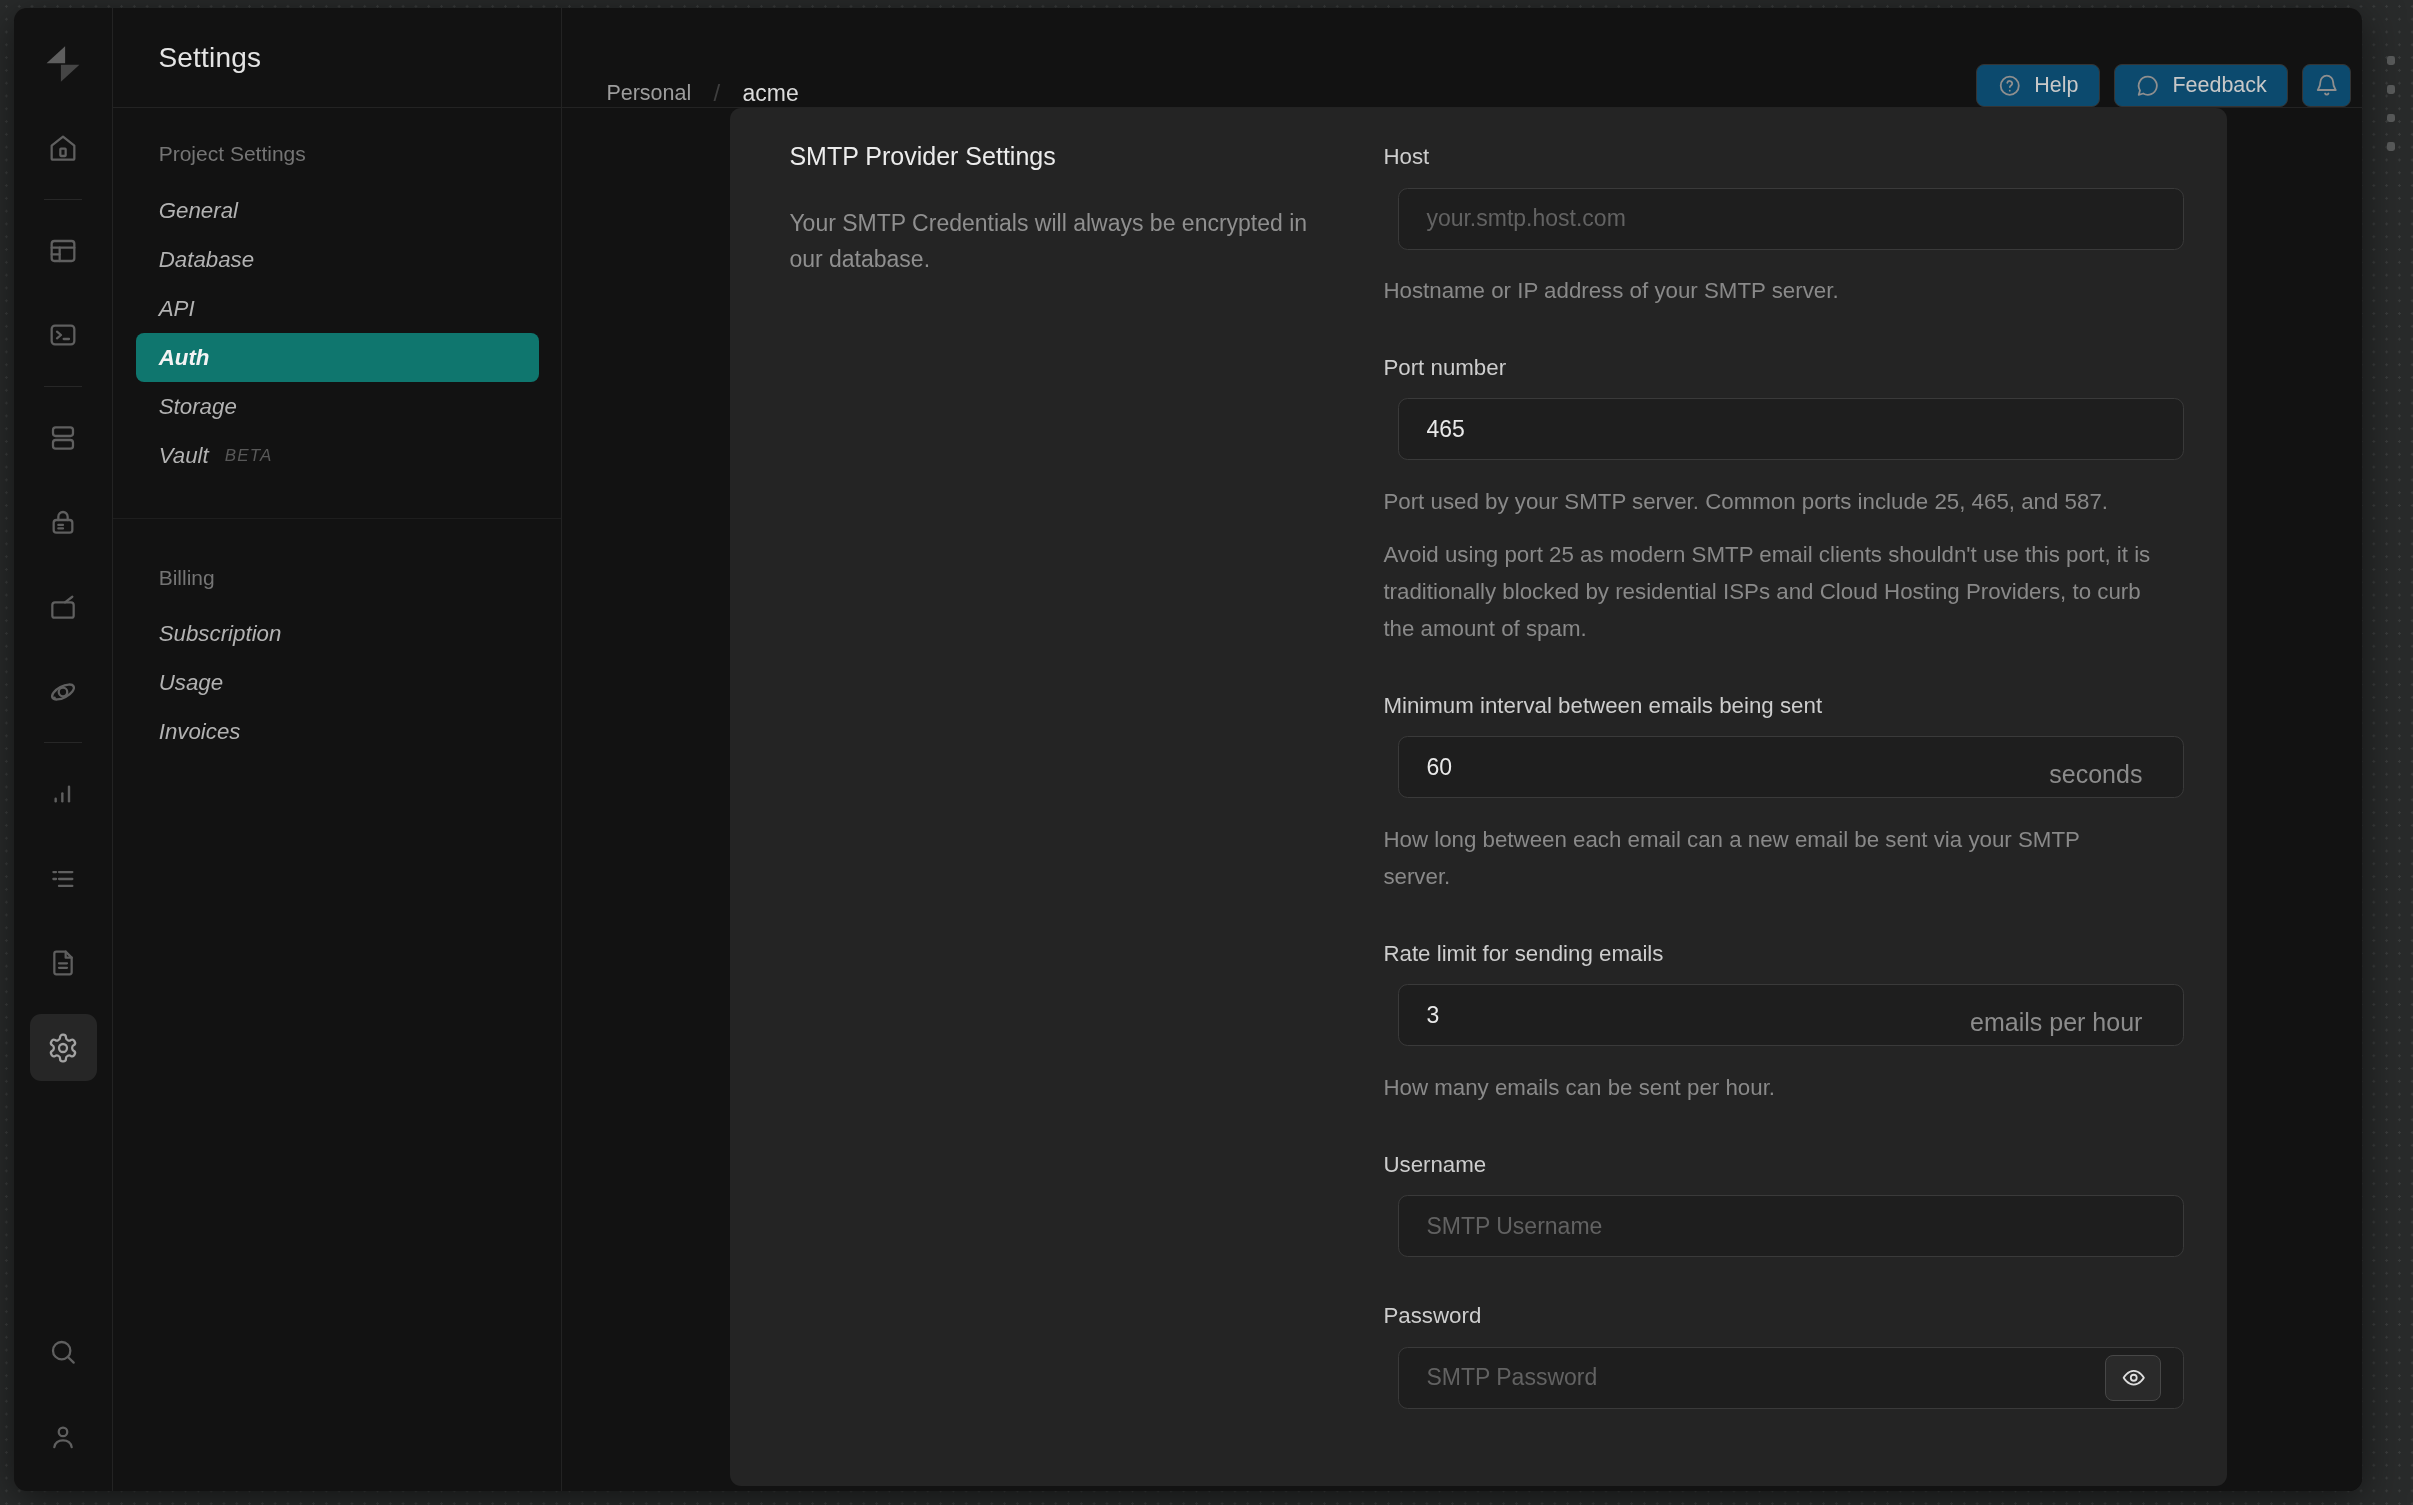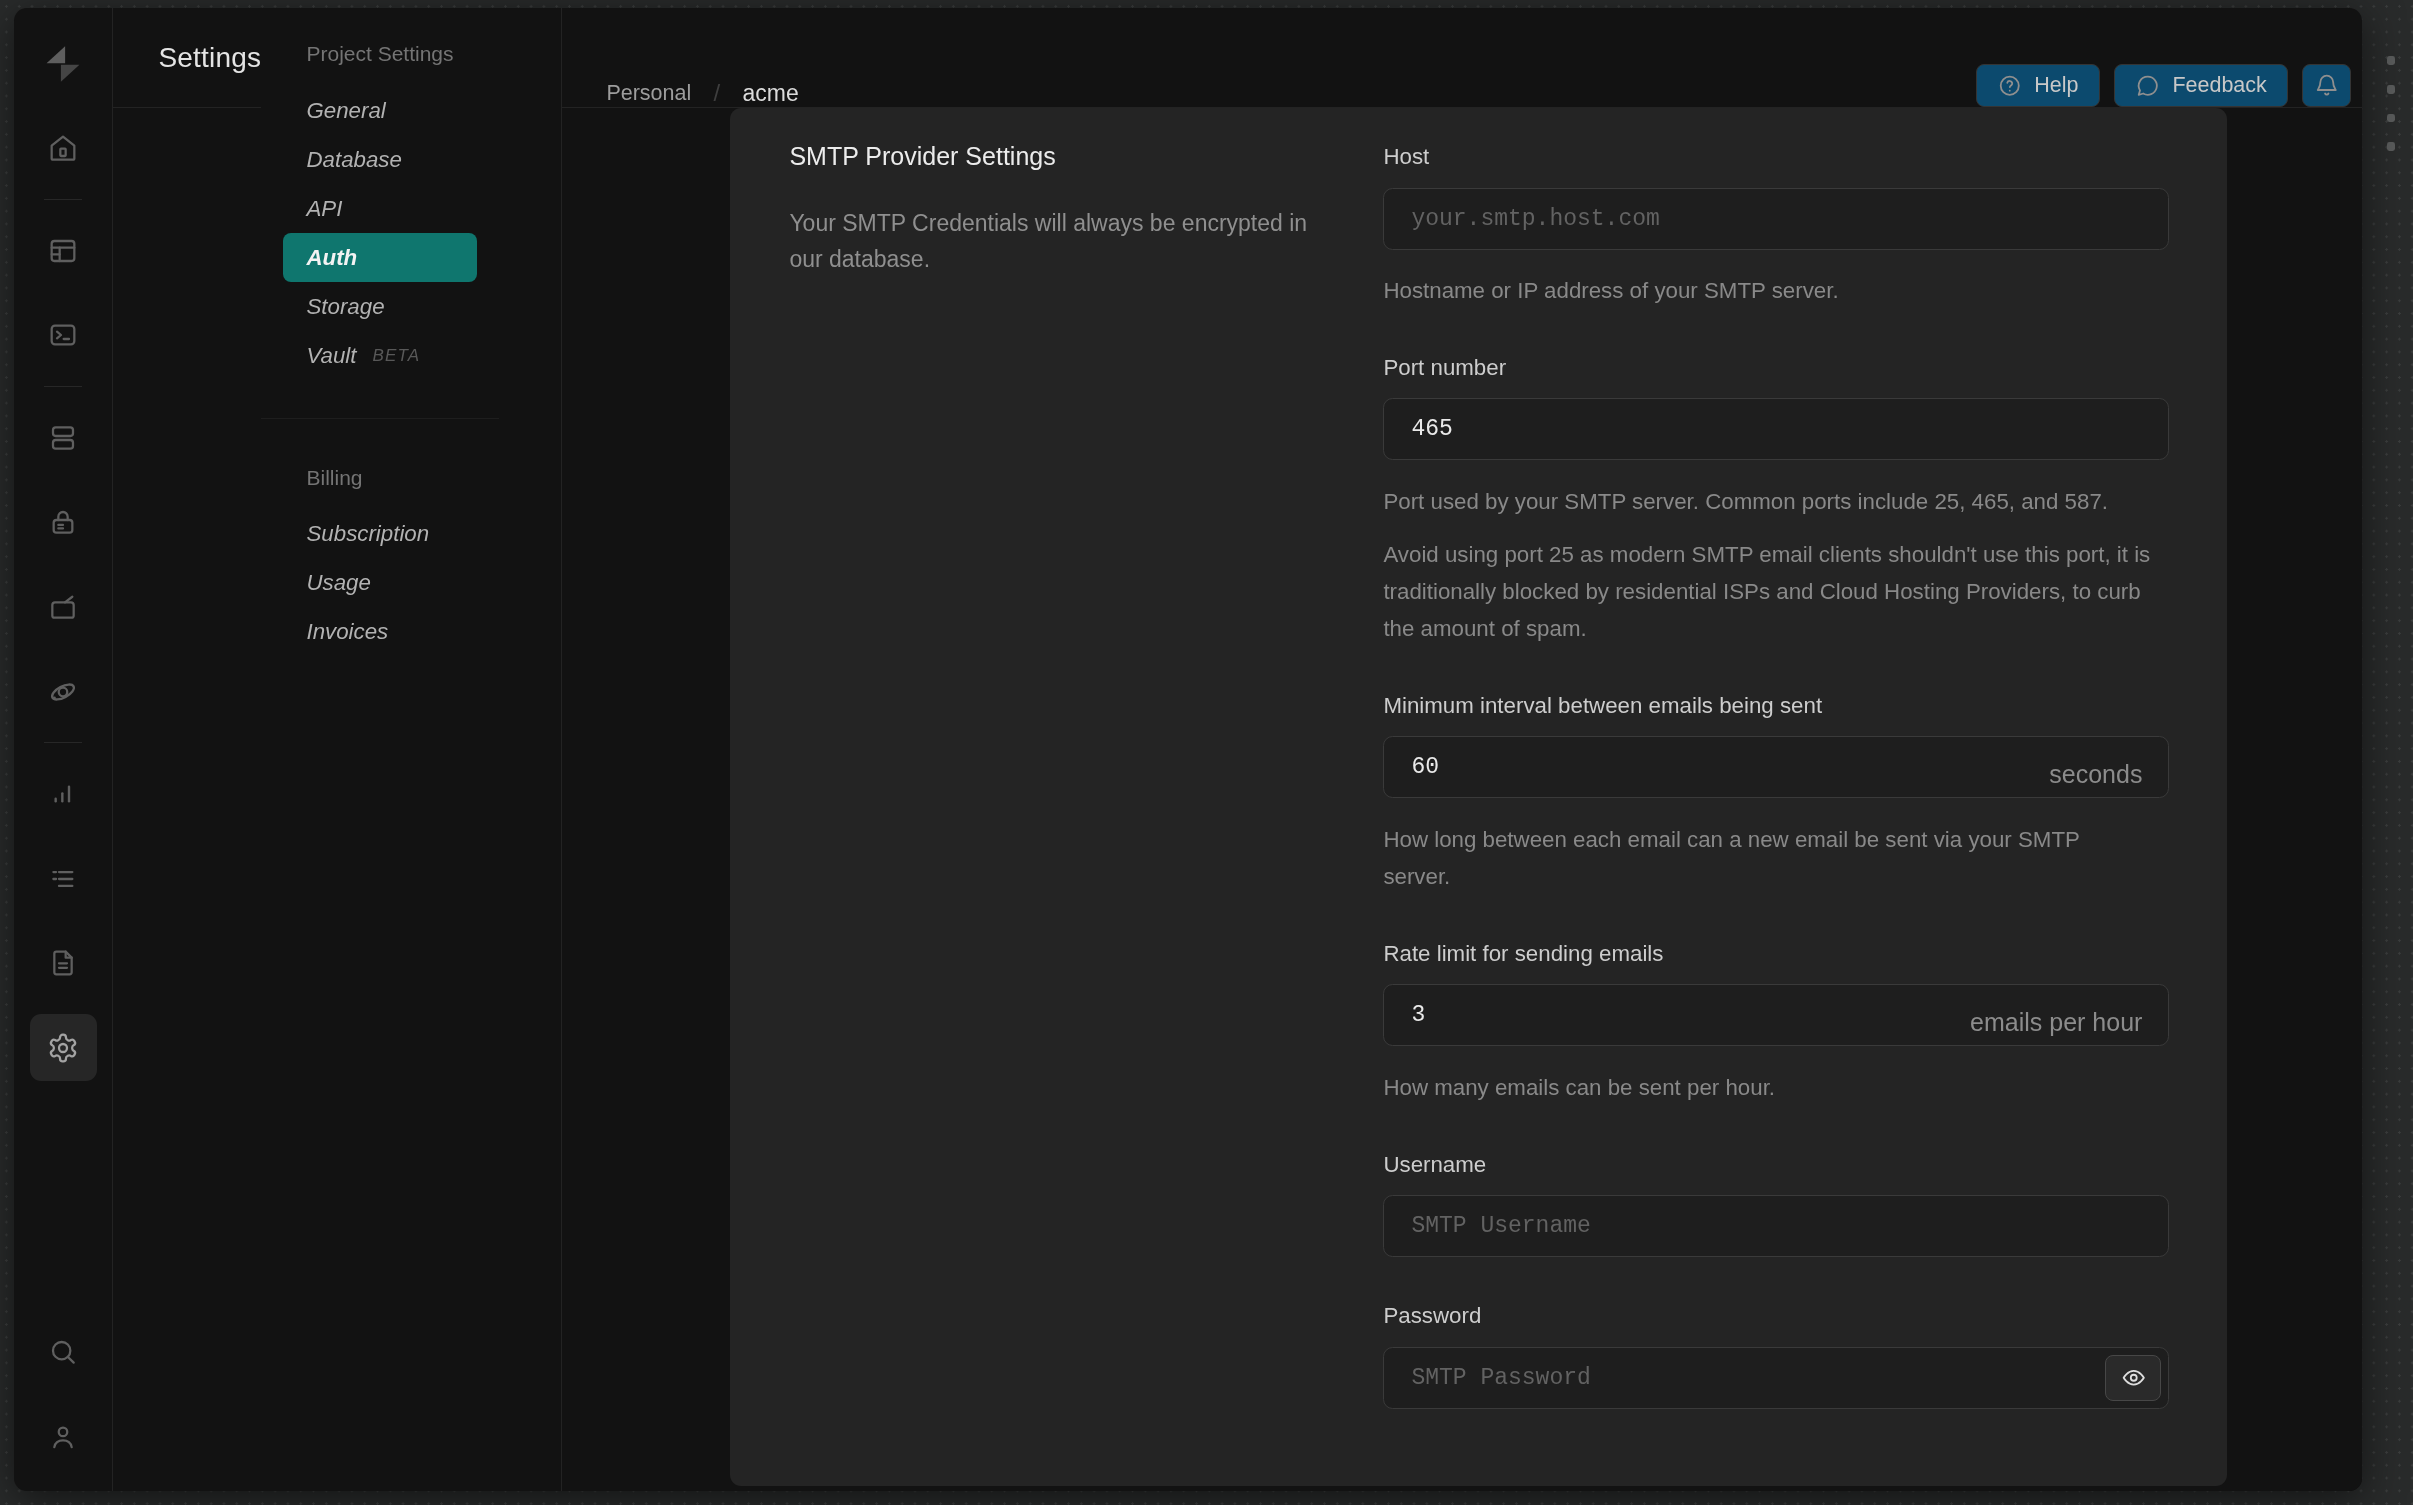--- a/index.html
+++ b/index.html
@@ -38,21 +38,21 @@
   }
   .rail-btn.active { background: #262626; color: #a3a3a3; }
   .rail-btn svg { width: 32px; height: 32px; }
   .rail-divider { width: 38px; height: 0.8px; background: #272727; margin: 17px 0 0; }
   .rail-spacer { flex: 1; }
   .rail .bottom { margin-bottom: 21px; }
   
   .nav {
     width: 449px; flex-shrink: 0;
     border-right: 0.8px solid #232323;
-    display: flex; flex-direction: row;
+    display: flex; flex-direction: column;
   }
   .nav-header {
     height: 100px; flex-shrink: 0;
     border-bottom: 0.8px solid #232323;
     display: flex; align-items: center;
     padding-left: 45px;
     font-size: 28px; color: #e4e4e4; letter-spacing: 0.2px;
   }
   .nav-body { padding: 32px 22.3px 0; }
   .nav-section-title { font-size: 21px; color: #747474; padding: 0 23px; margin: 0 0 19px; line-height: 27px; }
@@ -103,22 +103,23 @@
   
   .field { margin-bottom: 45px; }
   .f-label { display: block; font-size: 22.3px; color: #cdcdcd; line-height: 27px; margin-bottom: 17.6px; }
   .f-input-wrap { position: relative; }
   .f-input {
     width: 100%; height: 62px;
     background: #1e1e1e;
     border: 0.8px solid #3a3a3a; border-radius: 9.6px;
     color: #e9e9e9; font-size: 23px;
     padding: 0 27px;
-    font-family: Liberation Mono, monospace;
+    font-family: Liberation Sans, sans-serif;
     outline: none;
+    margin-left: 15px;
   }
   .f-input::placeholder { color: #626262; }
   .f-suffix {
     position: absolute; right: 27px; top: 0; height: 76px;
     display: flex; align-items: center;
     font-size: 25px; color: #8c8c8c; pointer-events: none;
   }
   .f-help { margin-top: 22.3px; font-size: 22.3px; color: #898989; line-height: 37px; max-width: 768px; }
   .f-note { margin-top: 16px; font-size: 22.3px; color: #898989; line-height: 37px; max-width: 768px; }
   .eye-btn {

